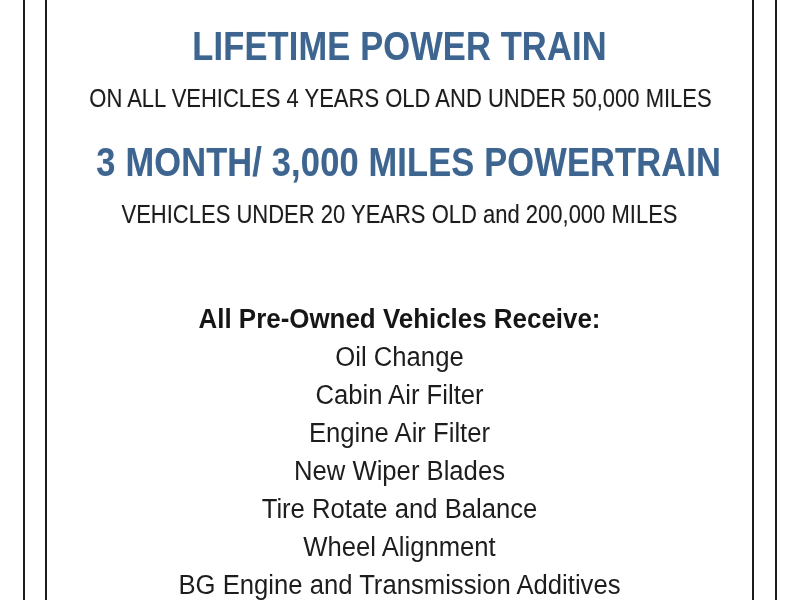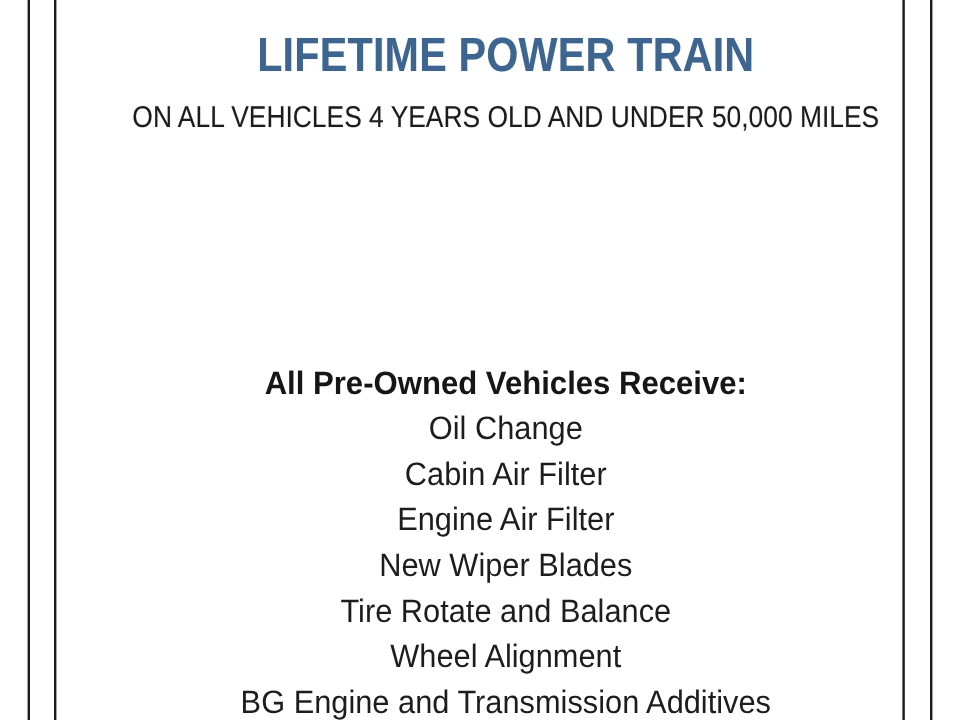--- a/index.html
+++ b/index.html
@@ -35,21 +35,20 @@
   .rule-r2 { left: 775px; }
 
   
   .content {
     position: absolute;
     left: 47px;
     top: 0;
     width: 705px;
     height: 600px;
     text-align: center;
-    padding-left: 44px;
   }
 
   
   .headline {
     color: #3d6590;
     font-weight: 700;
     font-size: 40px;
     line-height: 1;
     letter-spacing: 0.2px;
     transform: scaleX(0.86);
@@ -111,20 +110,24 @@
   <div class="rule rule-r1"></div>
   <div class="rule rule-r2"></div>
 
   <div class="content">
 
     <div class="block-1">
       <div class="headline">LIFETIME POWER TRAIN</div>
       <div class="subline">ON ALL VEHICLES 4 YEARS OLD AND UNDER 50,000 MILES</div>
     </div>
 
+    <div class="block-2">
+      <div class="headline">3 MONTH/ 3,000 MILES POWERTRAIN</div>
+      <div class="subline">VEHICLES UNDER 20 YEARS OLD and 200,000 MILES</div>
+    </div>
 
     <div class="services">
       <div class="services-heading">All Pre-Owned Vehicles Receive:</div>
       <div class="service-item">Oil Change</div>
       <div class="service-item">Cabin Air Filter</div>
       <div class="service-item">Engine Air Filter</div>
       <div class="service-item">New Wiper Blades</div>
       <div class="service-item">Tire Rotate and Balance</div>
       <div class="service-item">Wheel Alignment</div>
       <div class="service-item">BG Engine and Transmission Additives</div>

